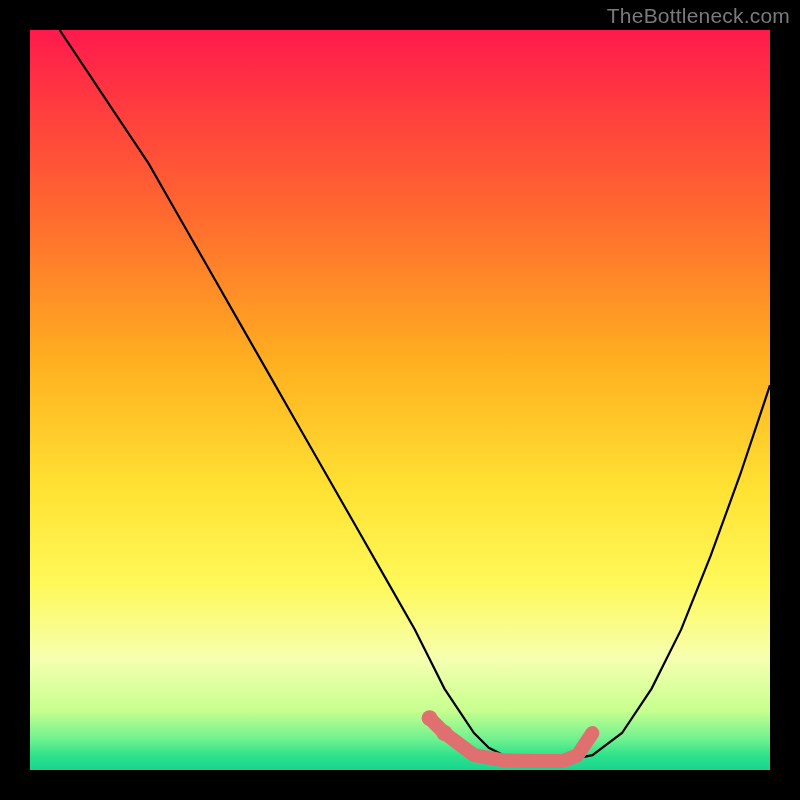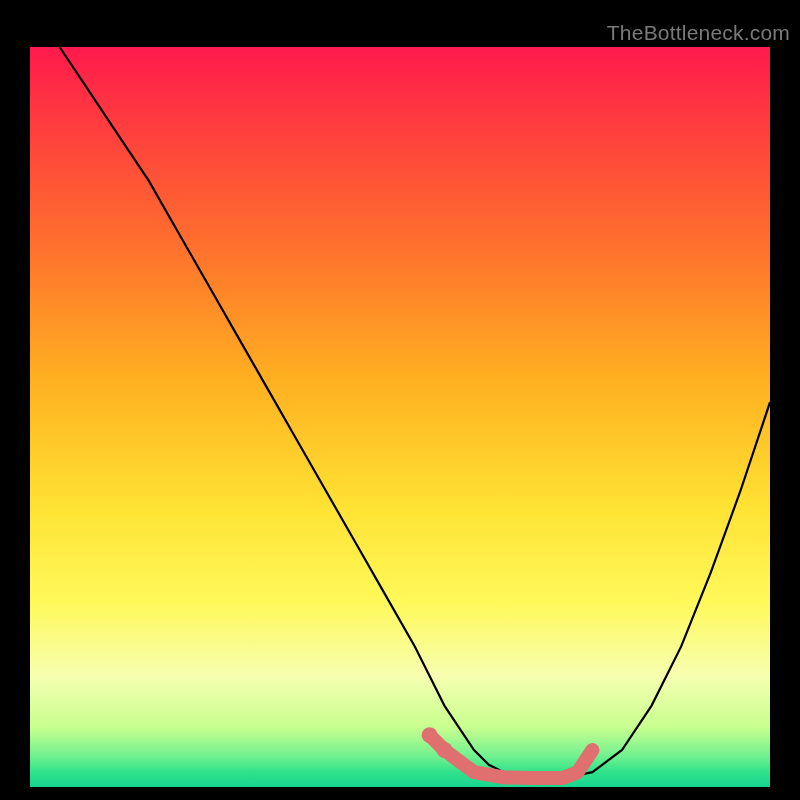--- a/index.html
+++ b/index.html
@@ -6,21 +6,21 @@
     margin: 0;
     padding: 0;
     width: 800px;
     height: 800px;
     background: #000;
     overflow: hidden;
   }
   .frame {
     position: absolute;
     left: 0;
-    top: 17px;
+    top: 0;
     width: 800px;
     height: 697px;
     background: #000;
   }
   .plot {
     position: absolute;
     left: 30px;
     top: 30px;
     width: 740px;
     height: 740px;

